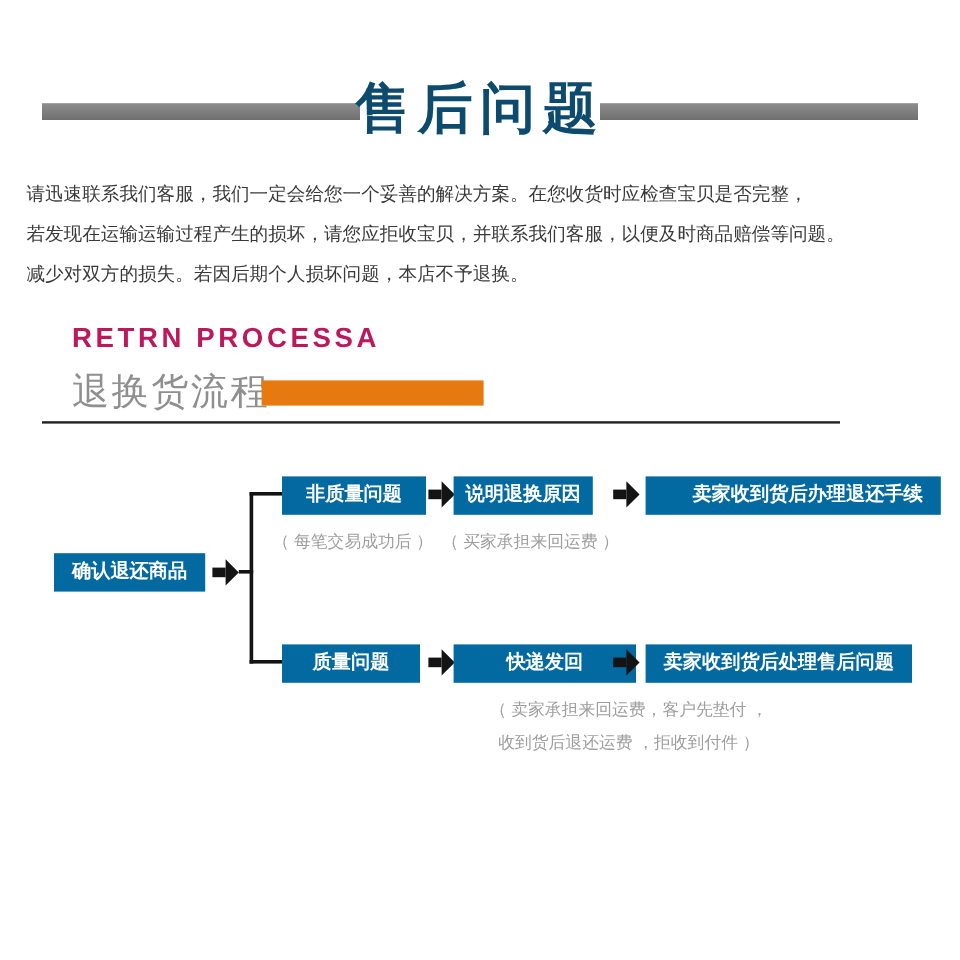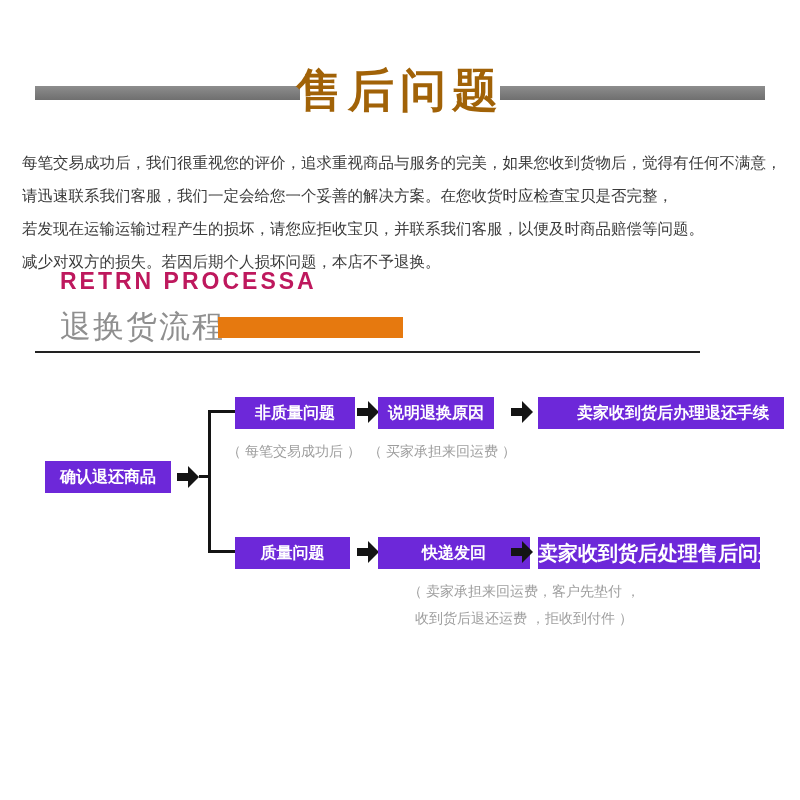--- a/index.html
+++ b/index.html
@@ -4,57 +4,56 @@
 <style>
   html,body{margin:0;padding:0;background:#ffffff;}
   body{width:800px;height:800px;font-family:"Liberation Sans","DejaVu Sans",sans-serif;}
   .page{position:relative;width:800px;height:800px;background:#fff;overflow:hidden;}
 
   
   .hbar{position:absolute;top:86px;width:265px;height:14px;background:linear-gradient(#8d8d8d,#6f6f6f);}
   .hbar.left{left:35px;}
   .hbar.right{left:500px;}
   .page-title{position:absolute;left:0;top:60px;width:800px;text-align:center;
-    font-size:46px;font-weight:bold;color:#a16207;letter-spacing:6px;margin:0;}
+    font-size:46px;font-weight:bold;color:#0c4a6e;letter-spacing:6px;margin:0;}
 
   
   .intro{position:absolute;left:22px;top:146px;width:750px;color:#3a3a3a;
     font-size:15.5px;}
   .iline{height:33px;line-height:33px;white-space:nowrap;}
 
   
   .sec-en{position:absolute;left:60px;top:268px;font-size:23px;font-weight:bold;
     color:#be185d;letter-spacing:3px;}
   .sec-cn{position:absolute;left:60px;top:306px;font-size:31px;color:#8f8f8f;letter-spacing:2px;}
   .sec-bar{position:absolute;left:218px;top:317px;width:185px;height:21px;background:#e6790f;}
   .divider{position:absolute;left:35px;top:351px;width:665px;height:2px;background:#222;}
 
   
   .fbox{position:absolute;height:32px;line-height:32px;text-align:center;
-    background:#6d28d9;color:#fff;font-size:16px;font-weight:bold;white-space:nowrap;}
+    background:#0369a1;color:#fff;font-size:16px;font-weight:bold;white-space:nowrap;}
   .cap{position:absolute;color:#9e9e9e;font-size:14px;text-align:center;line-height:27px;white-space:nowrap;}
 
   .arrow{position:absolute;width:22px;height:22px;}
   .arrow .bar{position:absolute;left:0;top:7px;width:11px;height:8px;background:#141414;}
   .arrow .head{position:absolute;left:11px;top:0;width:0;height:0;
     border-left:11px solid #141414;border-top:11px solid transparent;border-bottom:11px solid transparent;}
 
   .conn{position:absolute;background:#141414;}
 </style>
 </head>
 <body>
 
 <div class="page">
 
   <div class="hbar left"></div>
   <h1 class="page-title">售后问题</h1>
   <div class="hbar right"></div>
 
   <div class="intro">
-    <div class="iline">每笔交易成功后，我们很重视您的评价，追求重视商品与服务的完美，如果您收到货物后，觉得有任何不满意，</div>
     <div class="iline">请迅速联系我们客服，我们一定会给您一个妥善的解决方案。在您收货时应检查宝贝是否完整，</div>
     <div class="iline">若发现在运输运输过程产生的损坏，请您应拒收宝贝，并联系我们客服，以便及时商品赔偿等问题。</div>
     <div class="iline">减少对双方的损失。若因后期个人损坏问题，本店不予退换。</div>
   </div>
 
   <div class="sec-en">RETRN PROCESSA</div>
   <div class="sec-cn">退换货流程</div>
   <div class="sec-bar"></div>
   <div class="divider"></div>
 
@@ -87,20 +86,20 @@
   <div class="fbox" style="left:235px;top:537px;width:115px;">质量问题</div>
   <div class="arrow" style="left:357px;top:541px;">
     <span class="bar"></span>
     <span class="head"></span>
   </div>
   <div class="fbox" style="left:378px;top:537px;width:152px;">快递发回</div>
   <div class="arrow" style="left:511px;top:541px;">
     <span class="bar"></span>
     <span class="head"></span>
   </div>
-  <div class="fbox" style="left:538px;top:537px;width:222px;font-size:20px;">卖家收到货后处理售后问题</div>
+  <div class="fbox" style="left:538px;top:537px;width:222px;font-size:16px;">卖家收到货后处理售后问题</div>
 
   <div class="cap" style="left:388px;top:578px;width:272px;">
     <div>（ 卖家承担来回运费，客户先垫付 ，</div>
     <div>收到货后退还运费 ，拒收到付件 ）</div>
   </div>
 
 </div>
 
 </body></html>

